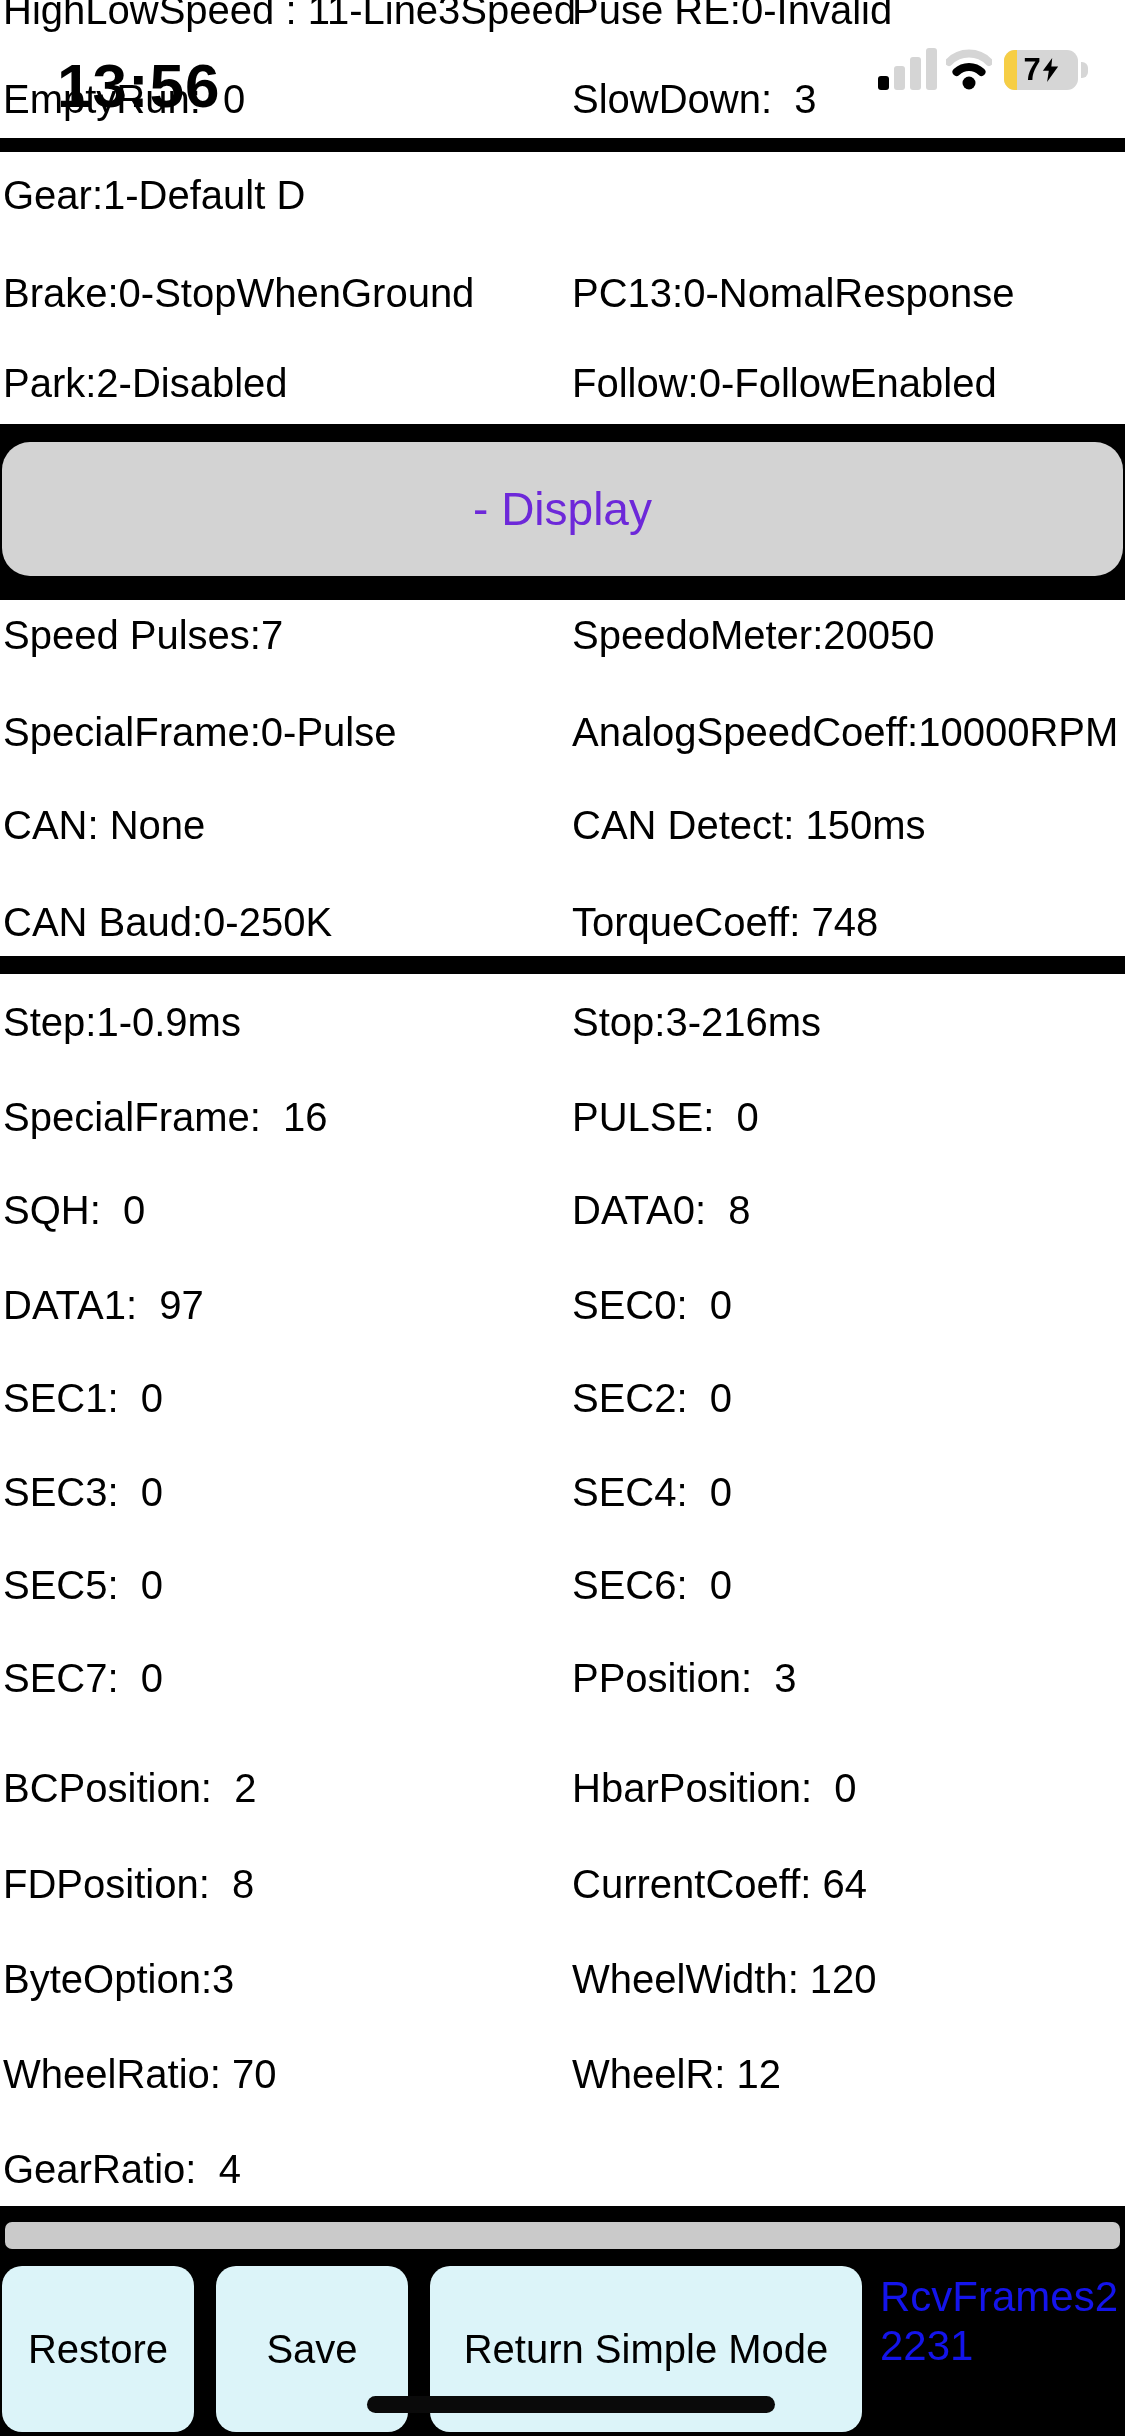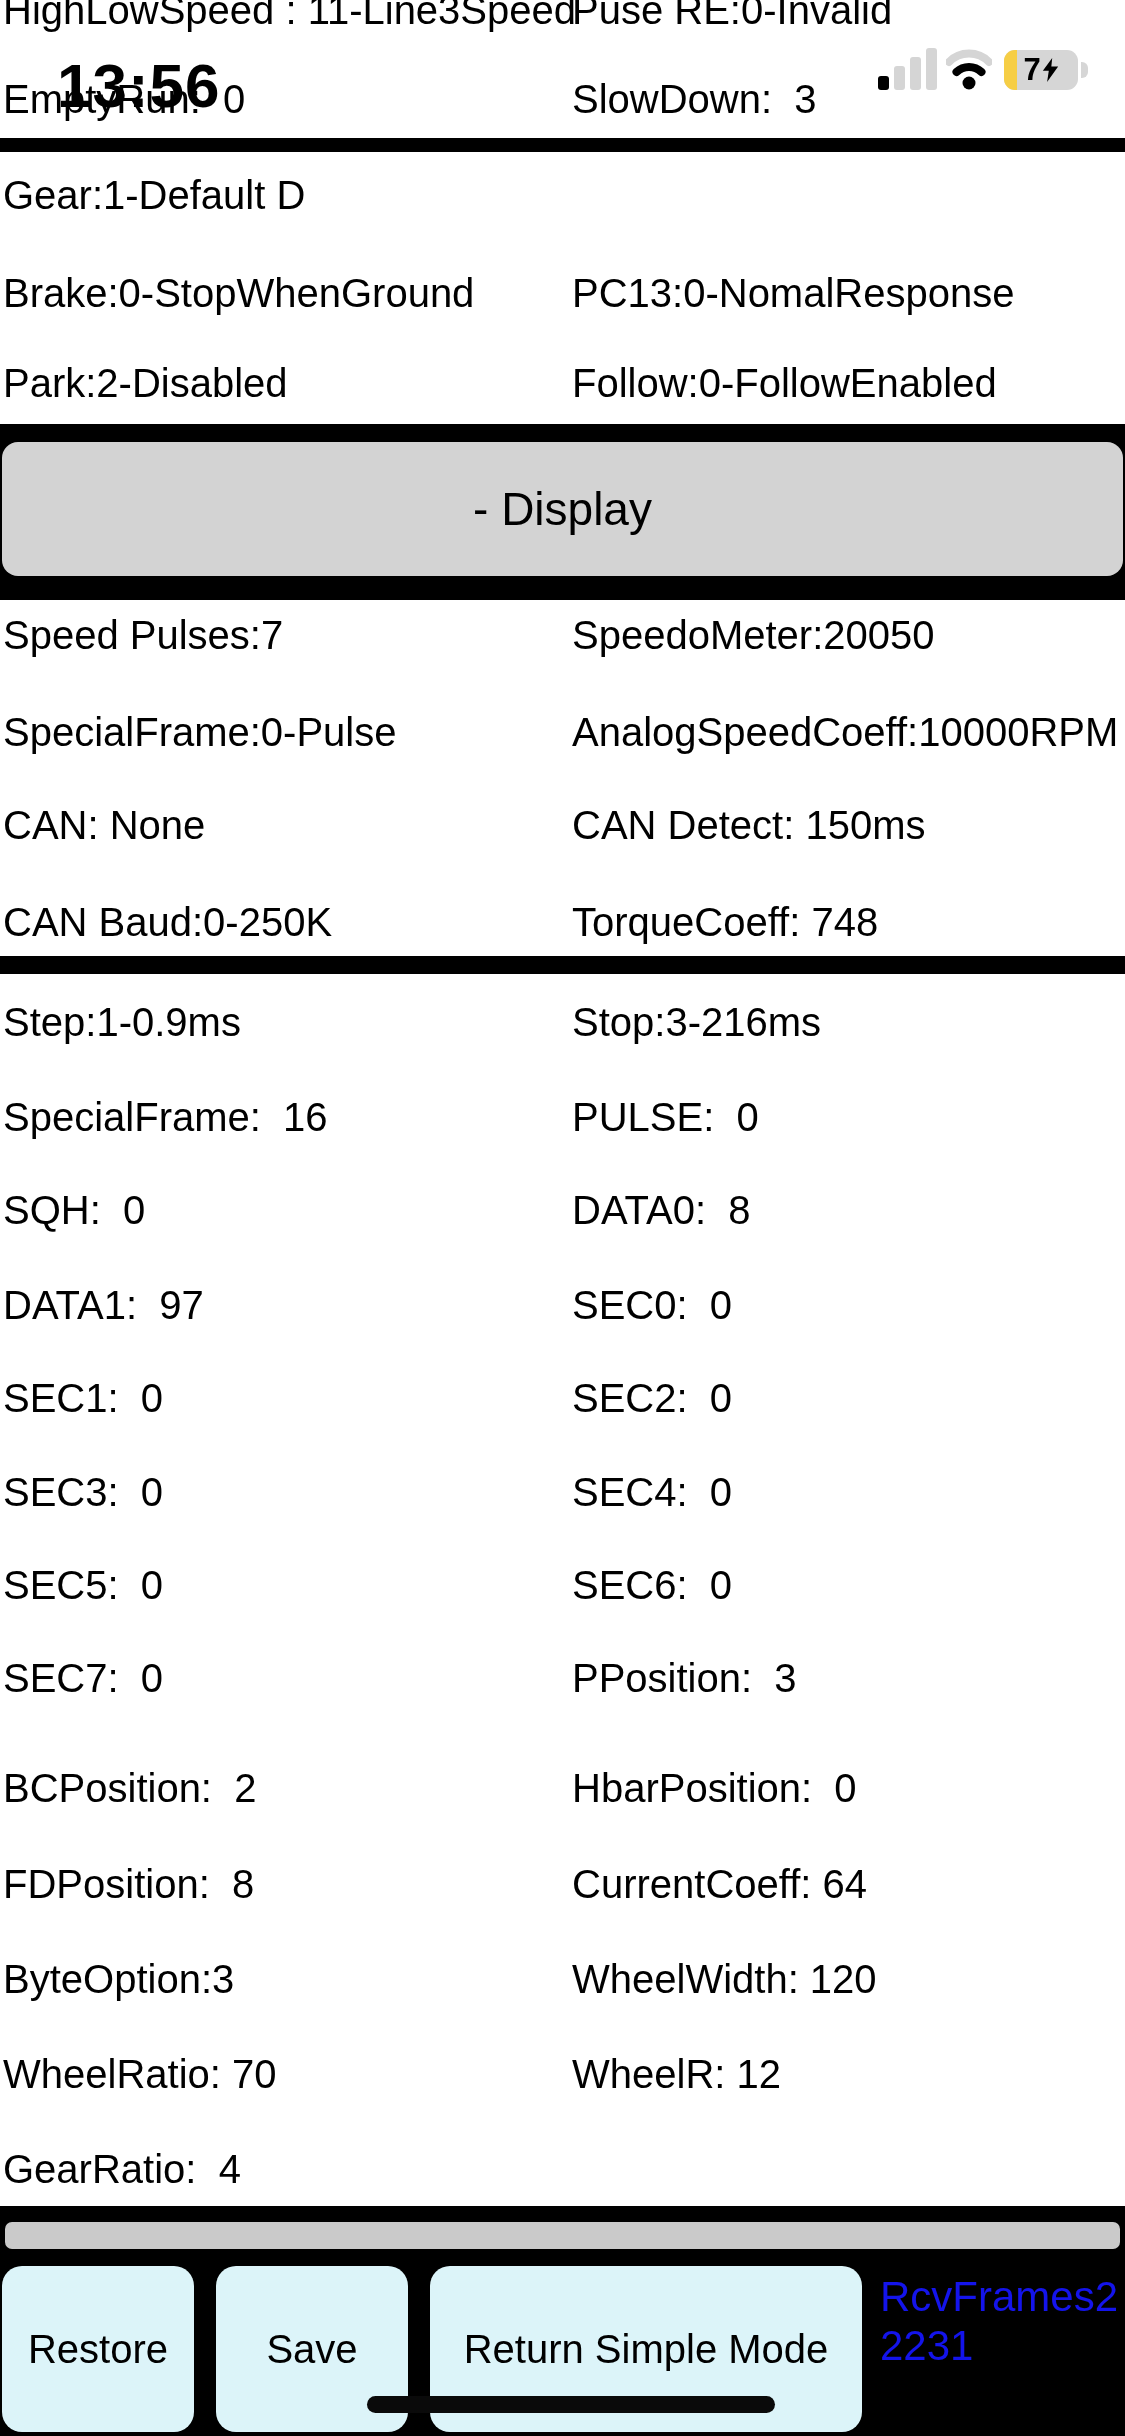--- a/index.html
+++ b/index.html
@@ -29,23 +29,23 @@
              border-radius:11px;overflow:hidden;}
   .batt-fill{position:absolute;left:0;top:0;width:13px;height:40px;background:#f6ce45;}
   .batt-cap{position:absolute;left:77px;top:12px;width:7px;height:16px;
             background:#d6d6d6;border-radius:0 6px 6px 0;}
   .batt-content{position:absolute;left:0;top:0;width:74px;height:40px;display:flex;
                 align-items:center;justify-content:center;gap:1px;}
   .batt-num{font-size:31px;font-weight:bold;line-height:40px;}
   
   .display-band{position:absolute;left:0;top:424px;width:1125px;height:176px;background:#000;}
   .display-btn{position:absolute;left:2px;top:442px;width:1121px;height:134px;
-               background:#d3d3d3;border:none;border-radius:16px;
+               background:#d3d3d3;border:none;border-radius:28px;
                font-family:"Liberation Sans", sans-serif;
-               font-size:46px;color:#000000;display:flex;align-items:center;
+               font-size:46px;color:#6d28d9;display:flex;align-items:center;
                justify-content:center;cursor:pointer;}
   
   .footer-band{position:absolute;left:0;top:2206px;width:1125px;height:230px;background:#000;}
   .collapsed-strip{position:absolute;left:5px;top:2222px;width:1115px;height:27px;
                    background:#cacaca;border-radius:7px;}
   .foot-btn{position:absolute;top:2266px;height:166px;background:#dcf4f9;border:none;
             border-radius:20px;font-family:"Liberation Sans", sans-serif;
             font-size:40px;color:#000;display:flex;align-items:center;
             justify-content:center;cursor:pointer;}
   .btn-restore{left:2px;width:192px;}

